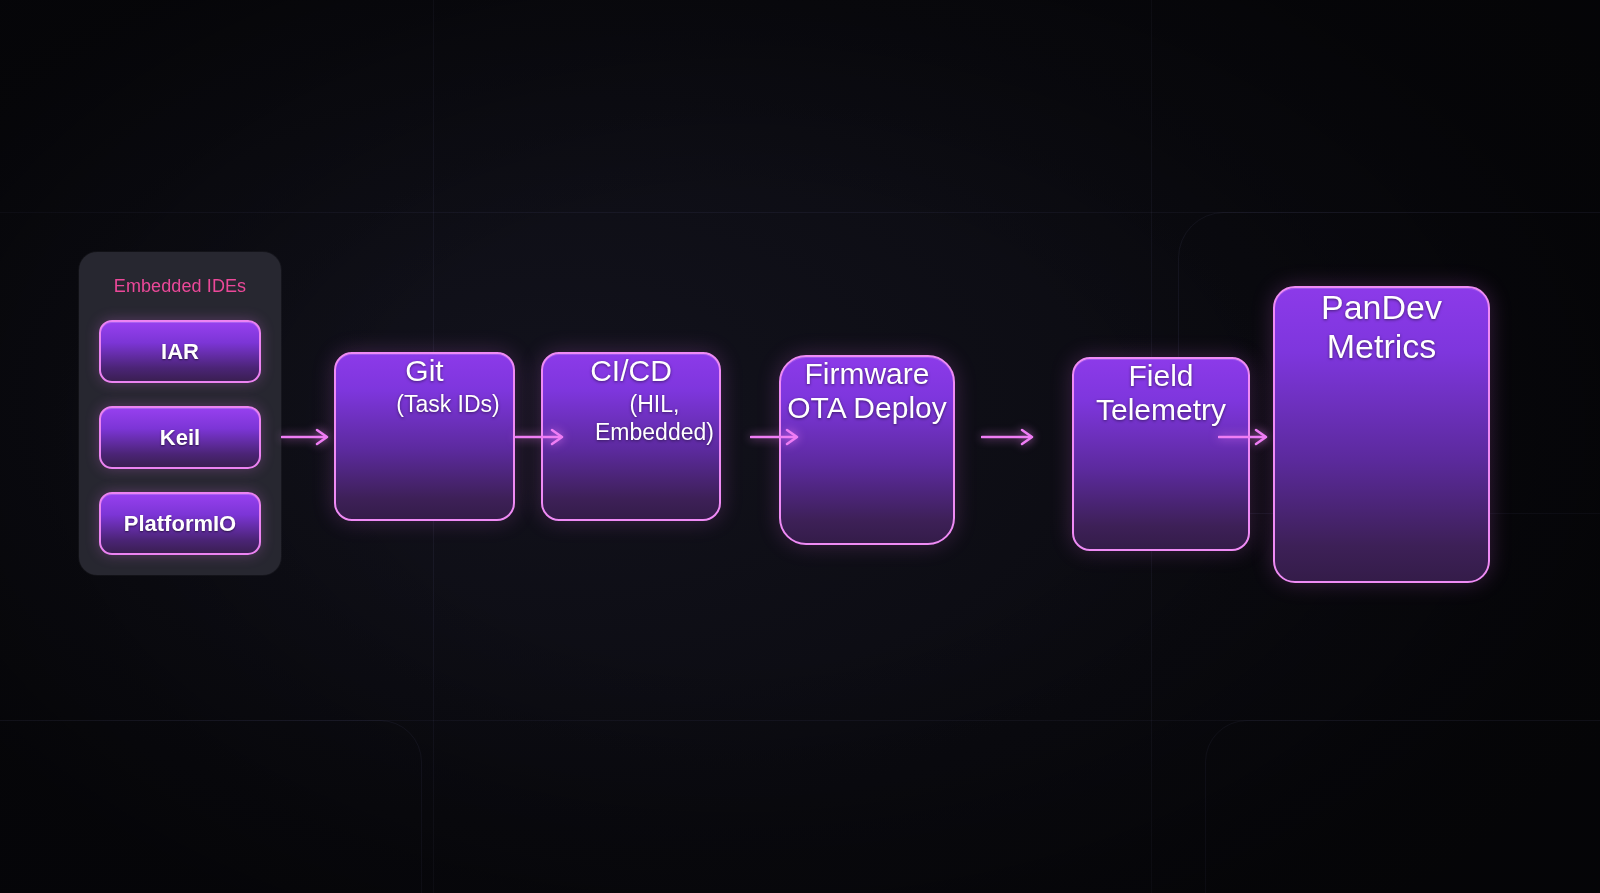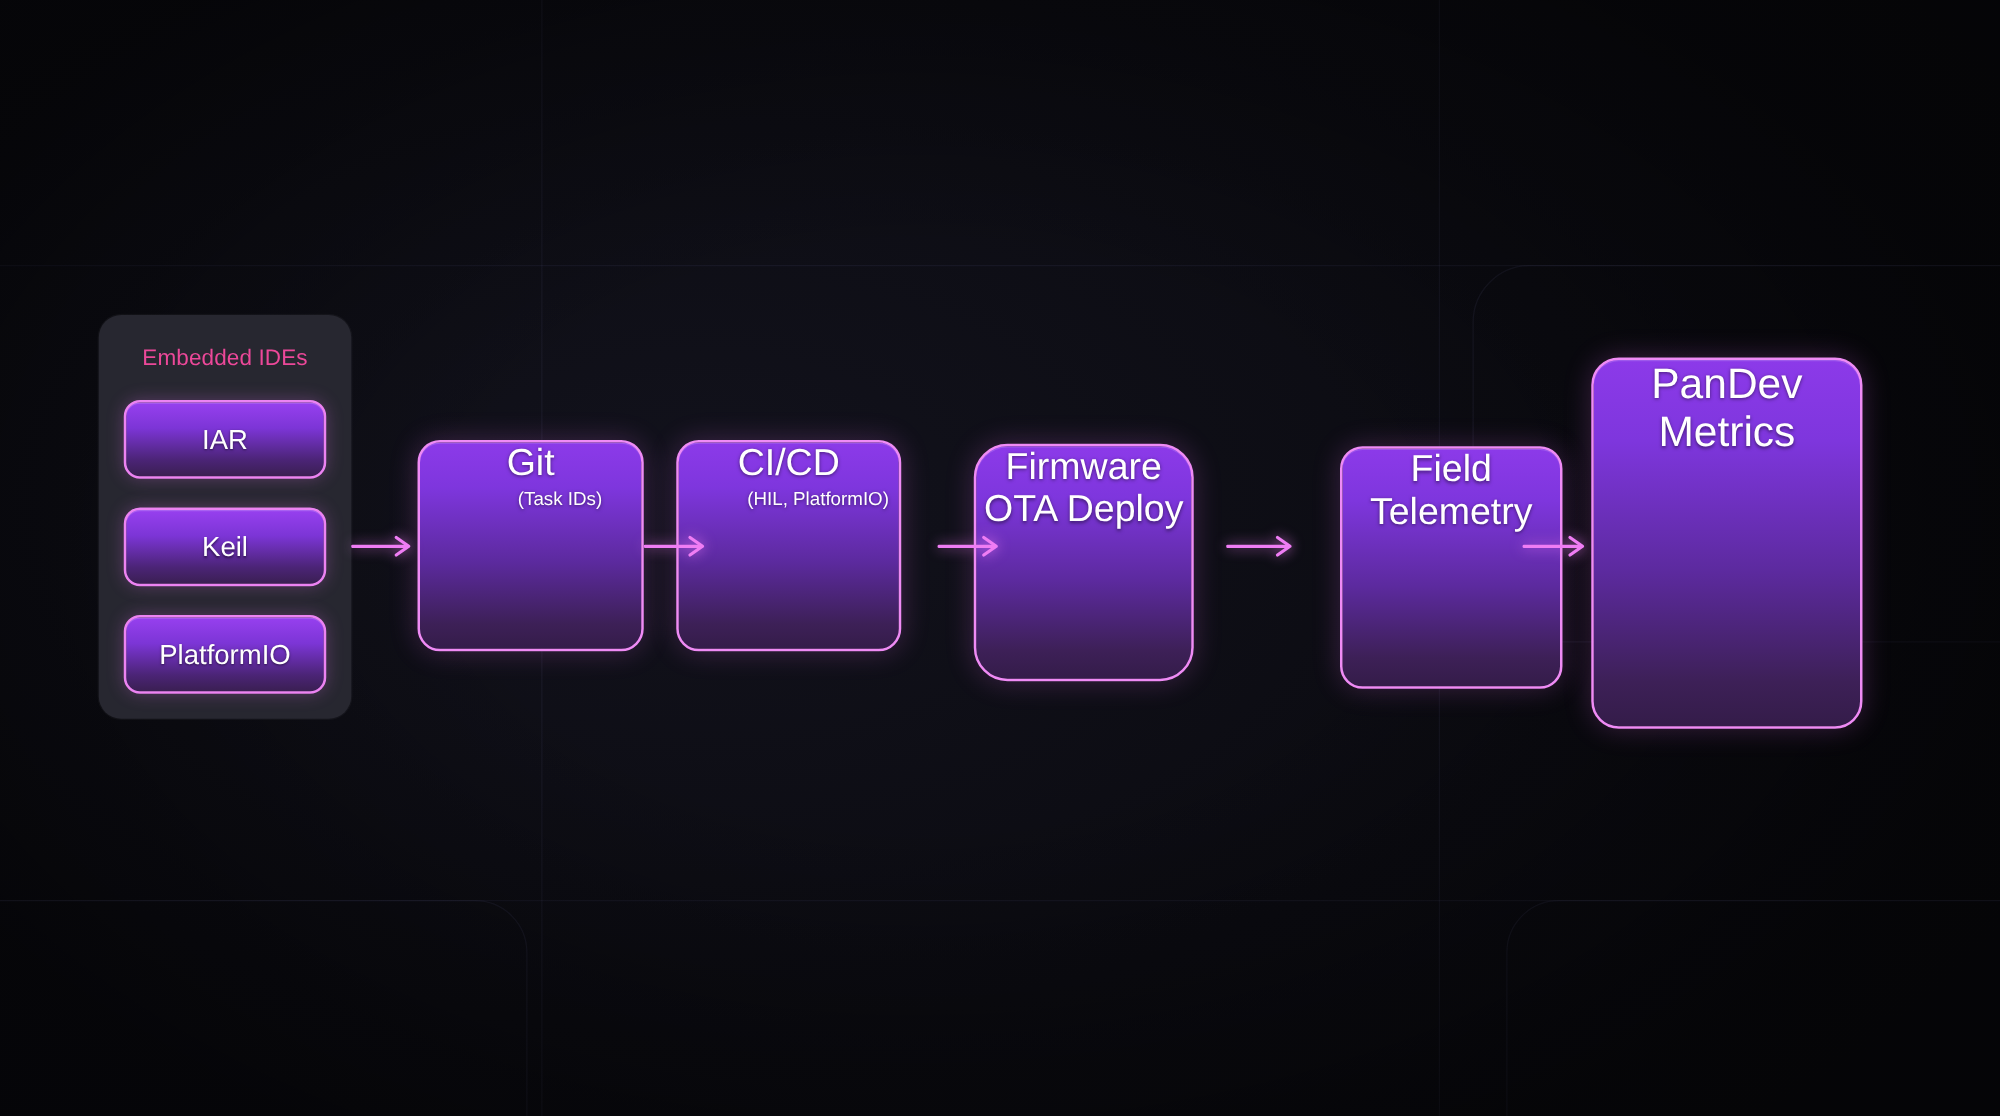--- a/index.html
+++ b/index.html
@@ -98,20 +98,21 @@
     background: linear-gradient(180deg, #9740ef 0%, #7c35d6 35%, #4b2476 78%, #3a1f52 100%);
     border: 2px solid #ec83f2;
     box-sizing: border-box;
     display: flex;
     align-items: center;
     justify-content: center;
     color: #ffffff;
     font-size: 22px;
     box-shadow: 0 0 14px rgba(224,110,240,0.28), inset 0 1px 0 rgba(255,255,255,0.18);
     text-shadow: 0 1px 2px rgba(0,0,0,0.55);
+    font-weight: bold;
   }
 
   
   .node {
     position: absolute;
     box-sizing: border-box;
     border-radius: 18px;
     background: linear-gradient(180deg, #8c3ae9 0%, #7e36dd 22%, #5c2a9e 58%, #3d2057 88%, #341c49 100%);
     border: 2px solid #ef8bf5;
     display: flex;
@@ -124,21 +125,21 @@
       inset 0 1px 0 rgba(255,255,255,0.16);
     text-align: center;
   }
   .node .n-title {
     font-size: 30px;
     line-height: 1.14;
     text-shadow: 0 1px 3px rgba(0,0,0,0.5);
     white-space: pre-line;
   }
   .node .n-sub {
-    font-size: 15px;
+    font-size: 23px;
     line-height: 1.2;
     margin-top: 3px;
     text-shadow: 0 1px 3px rgba(0,0,0,0.5);
     margin-left: 47px;
   }
   .node.big .n-title { font-size: 34px; }
 
   
   .arrow {
     position: absolute;
@@ -180,21 +181,21 @@
       </div>
     </div>
 
     <div class="node" style="left:334px; top:352px; width:181px; height:169px;">
       <div class="n-title">Git</div>
       <div class="n-sub">(Task IDs)</div>
     </div>
 
     <div class="node" style="left:541px; top:352px; width:180px; height:169px;">
       <div class="n-title">CI/CD</div>
-      <div class="n-sub">(HIL, PlatformIO)</div>
+      <div class="n-sub">(HIL, Embedded)</div>
     </div>
 
     <div class="node" style="left:779px; top:355px; width:176px; height:190px;border-radius:27px;">
       <div class="n-title">Firmware
 OTA Deploy</div>
     </div>
 
     <div class="node" style="left:1040px; top:357px; width:178px; height:194px;margin-left:32px;">
       <div class="n-title">Field
 Telemetry</div>

